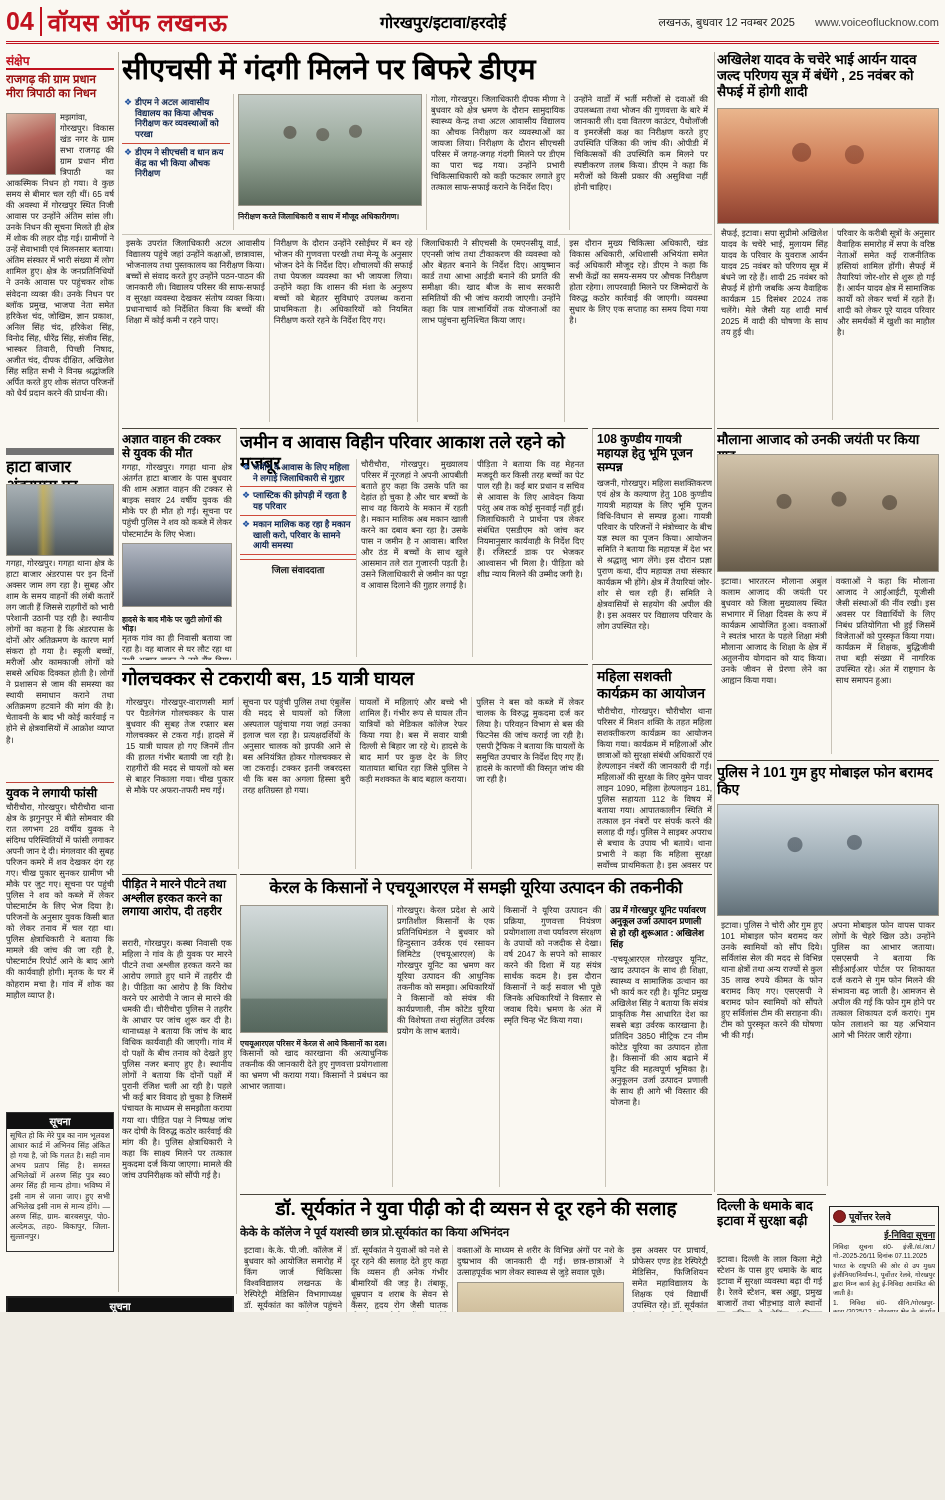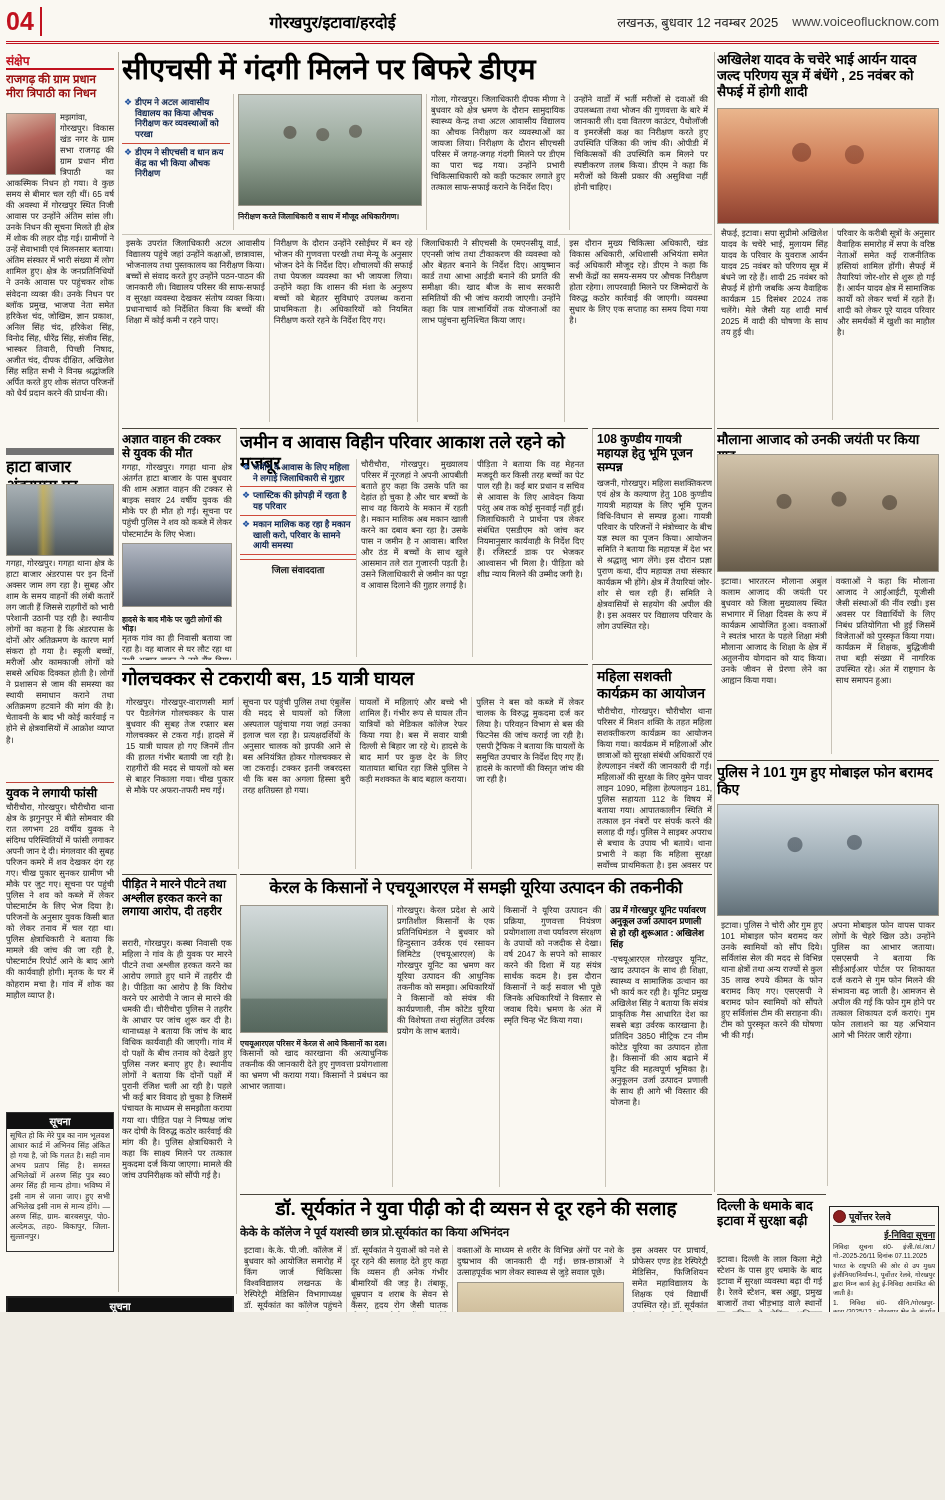--- a/index.html
+++ b/index.html
@@ -5,21 +5,21 @@
   *{margin:0;padding:0;box-sizing:border-box}
   html,body{width:945px;height:1500px}
   body{font-family:"Liberation Sans","DejaVu Sans",sans-serif;background:#efece4;color:#141414}
   .page{position:absolute;left:0;top:0;width:945px;height:1312px;background:#faf8f2;overflow:hidden}
 
   
   .hdr{position:absolute;left:6px;top:4px;width:933px;height:40px;display:flex;align-items:center;justify-content:space-between;border-bottom:3px double #c1121f;padding-bottom:2px}
   .pageno{color:#c1121f;font-weight:bold;font-size:25px;margin-right:6px;border-right:2px solid #c1121f;padding-right:6px}
   .masthead{color:#c1121f;font-weight:bold;font-size:24px;letter-spacing:.5px}
   .hdr-center{font-weight:bold;font-size:16px;color:#000}
-  .hdr-right{font-size:13px;color:#222;text-align:right;display:flex;gap:14px;align-items:center}
+  .hdr-right{font-size:11px;color:#222;text-align:right;display:flex;gap:20px;align-items:center}
   .site{color:#444}
 
   
   .sec{position:absolute;overflow:hidden;background:#faf8f2}
   .body-txt{font-size:8.3px;line-height:1.33;text-align:justify;color:#1d1d1d}
   .cols{display:flex;align-items:stretch}
   .cols>div{padding:0 4px;overflow:hidden}
   .cols>div+div{border-left:1px solid #c8c3b7}
   .hl{font-weight:bold;color:#000;line-height:1.18}
   .cap{font-size:7.7px;font-weight:bold;line-height:1.2;color:#222;padding-top:6px}
@@ -157,20 +157,21 @@
   .tslogan{font-size:6.4px;text-align:center;font-style:italic;border-top:1px solid #777;margin-top:3px;padding-top:2px}
 </style>
 </head>
 <body>
 
 <div class="page">
 
   <header class="hdr">
     <div style="display:flex;align-items:center">
       <span class="pageno">04</span>
+      <span class="masthead">वॉयस ऑफ लखनऊ</span>
     </div>
     <div class="hdr-center">गोरखपुर/इटावा/हरदोई</div>
     <div class="hdr-right">
       <span>लखनऊ, बुधवार 12 नवम्बर 2025</span>
       <span class="site">www.voiceoflucknow.com</span>
     </div>
   </header>
 
   <aside class="sec leftcol">
     <div class="brief-label">संक्षेप</div>

